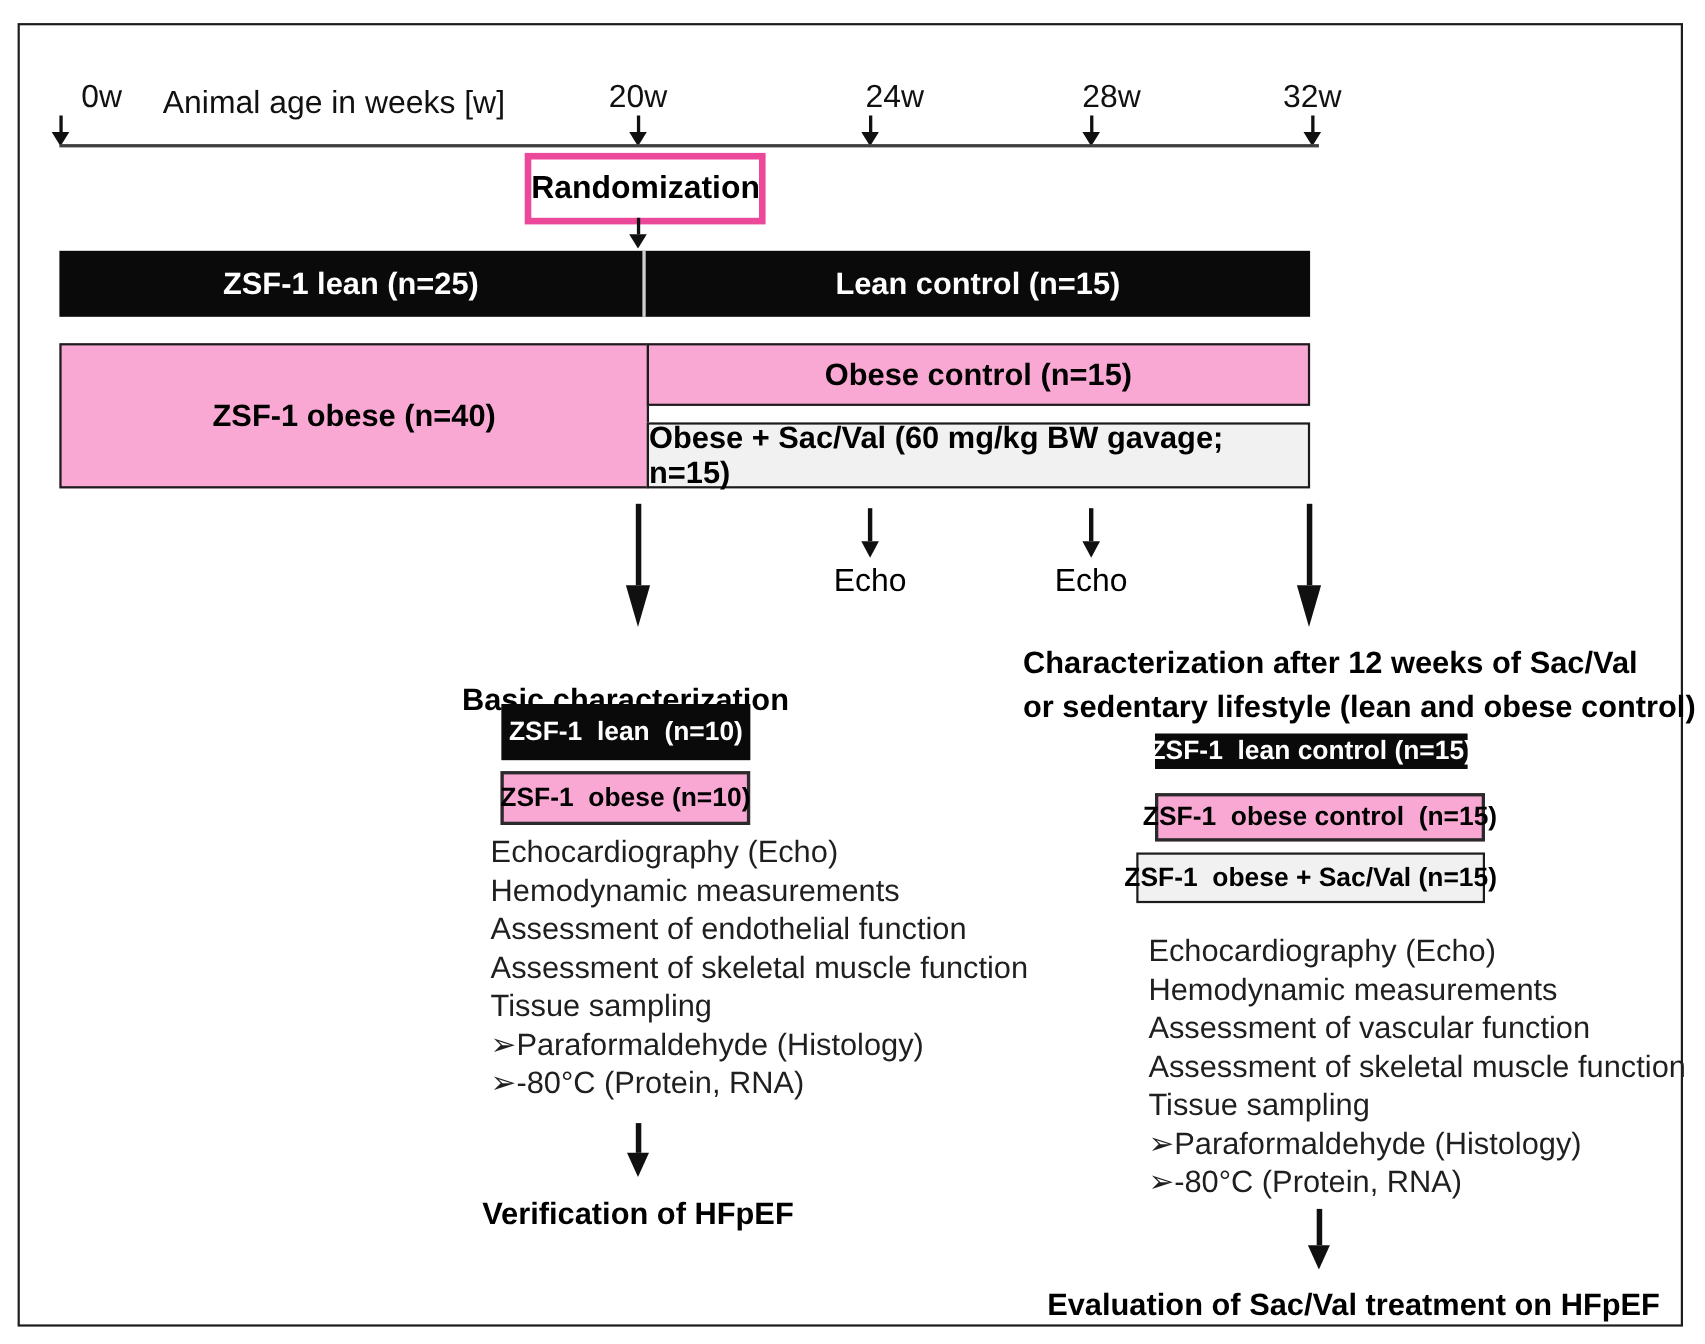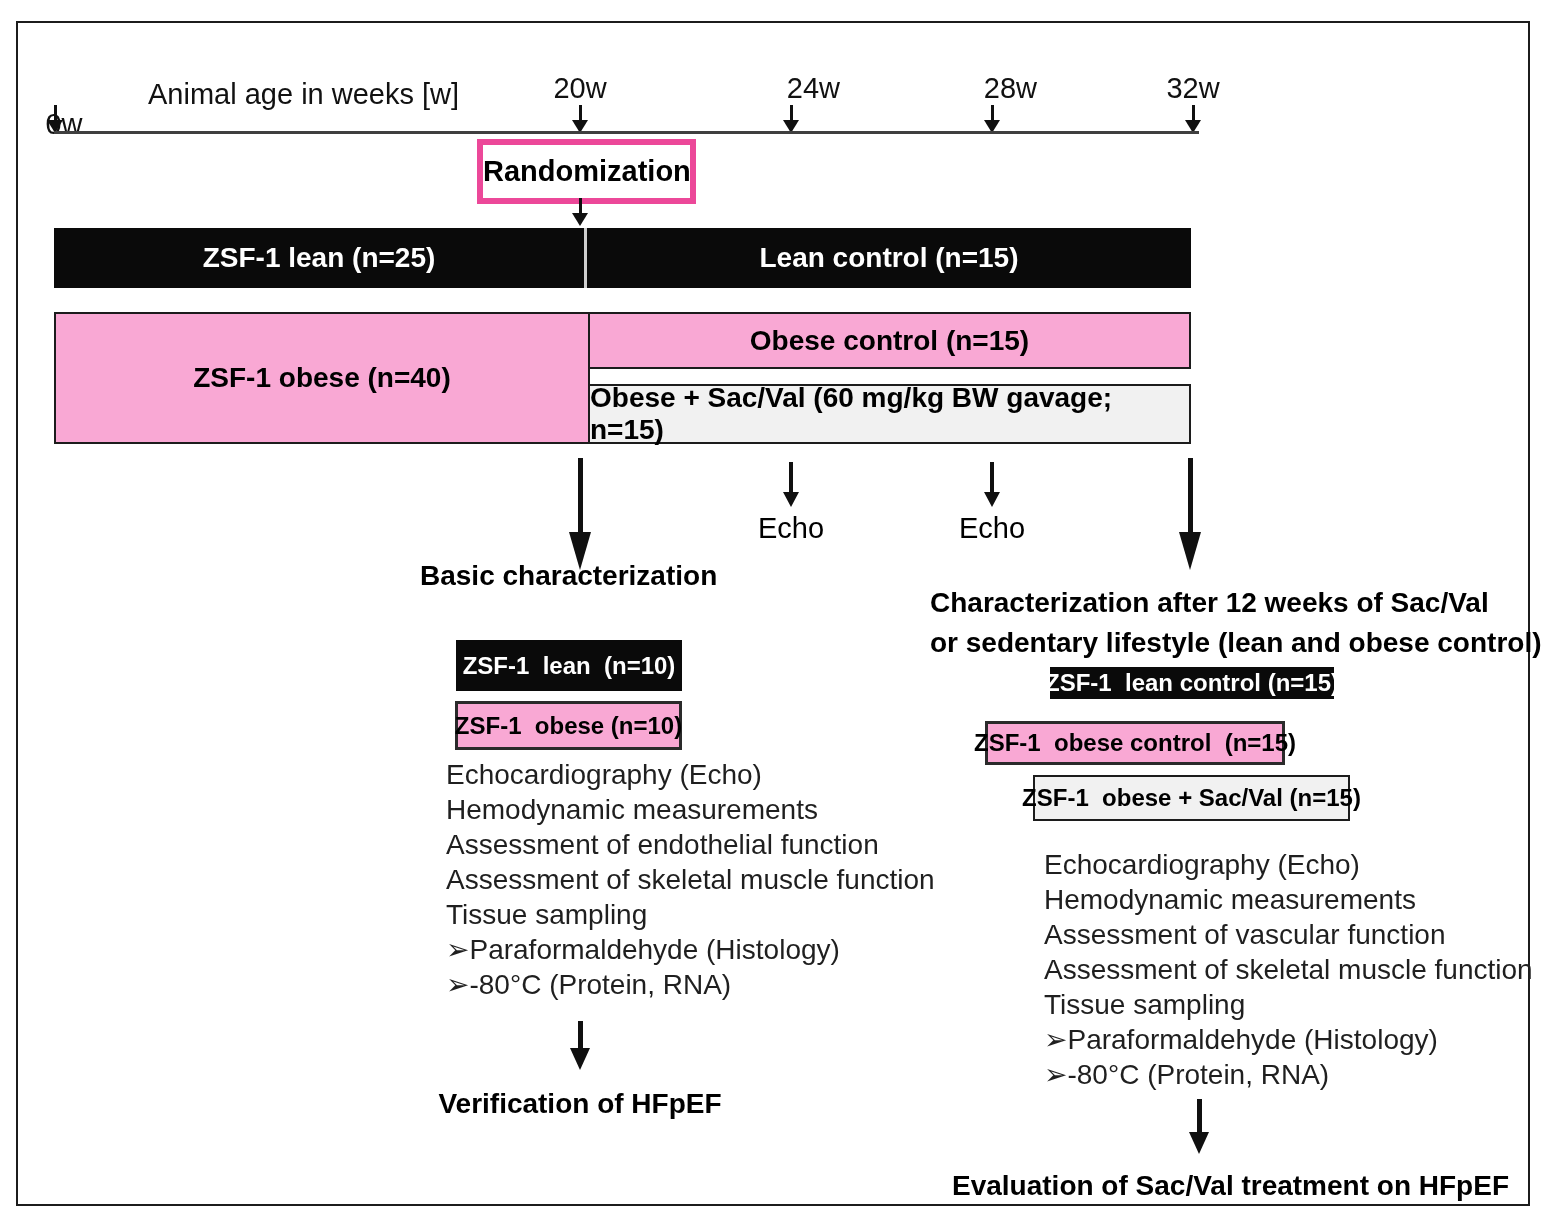--- a/index.html
+++ b/index.html
@@ -53,35 +53,35 @@
   .obese-sv{left:588px;top:384px;width:603px;height:60px;font-size:28px;}
 
   .echo-label{position:absolute;width:90px;font-size:29px;font-weight:normal;color:#000;text-align:center;white-space:nowrap;}
 
   .panel-title{position:absolute;font-size:28px;font-weight:bold;color:#000;white-space:nowrap;}
 
   .grp{font-size:24px;white-space:pre;}
   .grp-l1{left:456px;top:640px;width:226px;height:51px;}
   .grp-l2{left:455px;top:701px;width:227px;height:49px;border-width:3px;border-color:#2a2a2a;}
   .grp-r1{left:1050px;top:667px;width:284px;height:32px;}
-  .grp-r2{left:985px;top:721px;width:300px;height:44px;border-width:3px;border-color:#2a2a2a;}
+  .grp-r2{left:1050px;top:721px;width:300px;height:44px;border-width:3px;border-color:#2a2a2a;}
   .grp-r3{left:1033px;top:775px;width:317px;height:46px;}
 
   .proc-list{position:absolute;font-size:28px;line-height:35px;color:#1f1f1f;white-space:nowrap;}
   .proc-list div{height:35px;}
 
   .outcome{position:absolute;font-size:28px;font-weight:bold;color:#000;text-align:center;white-space:nowrap;}
 </style>
 </head>
 <body>
 
 <div class="canvas">
   <div class="frame"></div>
 
-  <div class="abs t-label" style="left:34px;top:70px;width:60px;text-align:center;margin-top:36px;">0w</div>
+  <div class="abs t-label" style="left:51px;top:70px;width:60px;text-align:right;">0w</div>
   <div class="abs t-label" style="left:148px;top:76px;">Animal age in weeks [w]</div>
   <div class="abs t-label" style="left:535px;top:70px;width:90px;text-align:center;">20w</div>
   <div class="abs t-label" style="left:750px;top:70px;width:90px;text-align:right;">24w</div>
   <div class="abs t-label" style="left:947px;top:70px;width:90px;text-align:right;">28w</div>
   <div class="abs t-label" style="left:1148px;top:70px;width:90px;text-align:center;">32w</div>
 
   <div class="arr arr-tick" style="left:47px;top:105px;">
       <div class="shaft"></div>
       <div class="head"></div>
     </div>
@@ -133,21 +133,21 @@
       <div class="head"></div>
     </div>
   <div class="arr arr-big" style="left:1179px;top:458px;">
       <div class="shaft"></div>
       <div class="head"></div>
     </div>
 
   <div class="echo-label" style="left:746px;top:512px;">Echo</div>
   <div class="echo-label" style="left:947px;top:512px;">Echo</div>
 
-  <div class="panel-title" style="left:420px;top:560px;">Basic characterization</div>
+  <div class="panel-title" style="left:420px;top:620px;">Basic characterization</div>
 
   <div class="blk blk-black grp grp-l1">ZSF-1  lean  (n=10)</div>
   <div class="blk blk-gray grp grp-l2">ZSF-1  obese (n=10)</div>
 
   <div class="proc-list" style="left:446px;top:757px;">
     <div>Echocardiography (Echo)</div>
     <div>Hemodynamic measurements</div>
     <div>Assessment of endothelial function</div>
     <div>Assessment of skeletal muscle function</div>
     <div>Tissue sampling</div>

